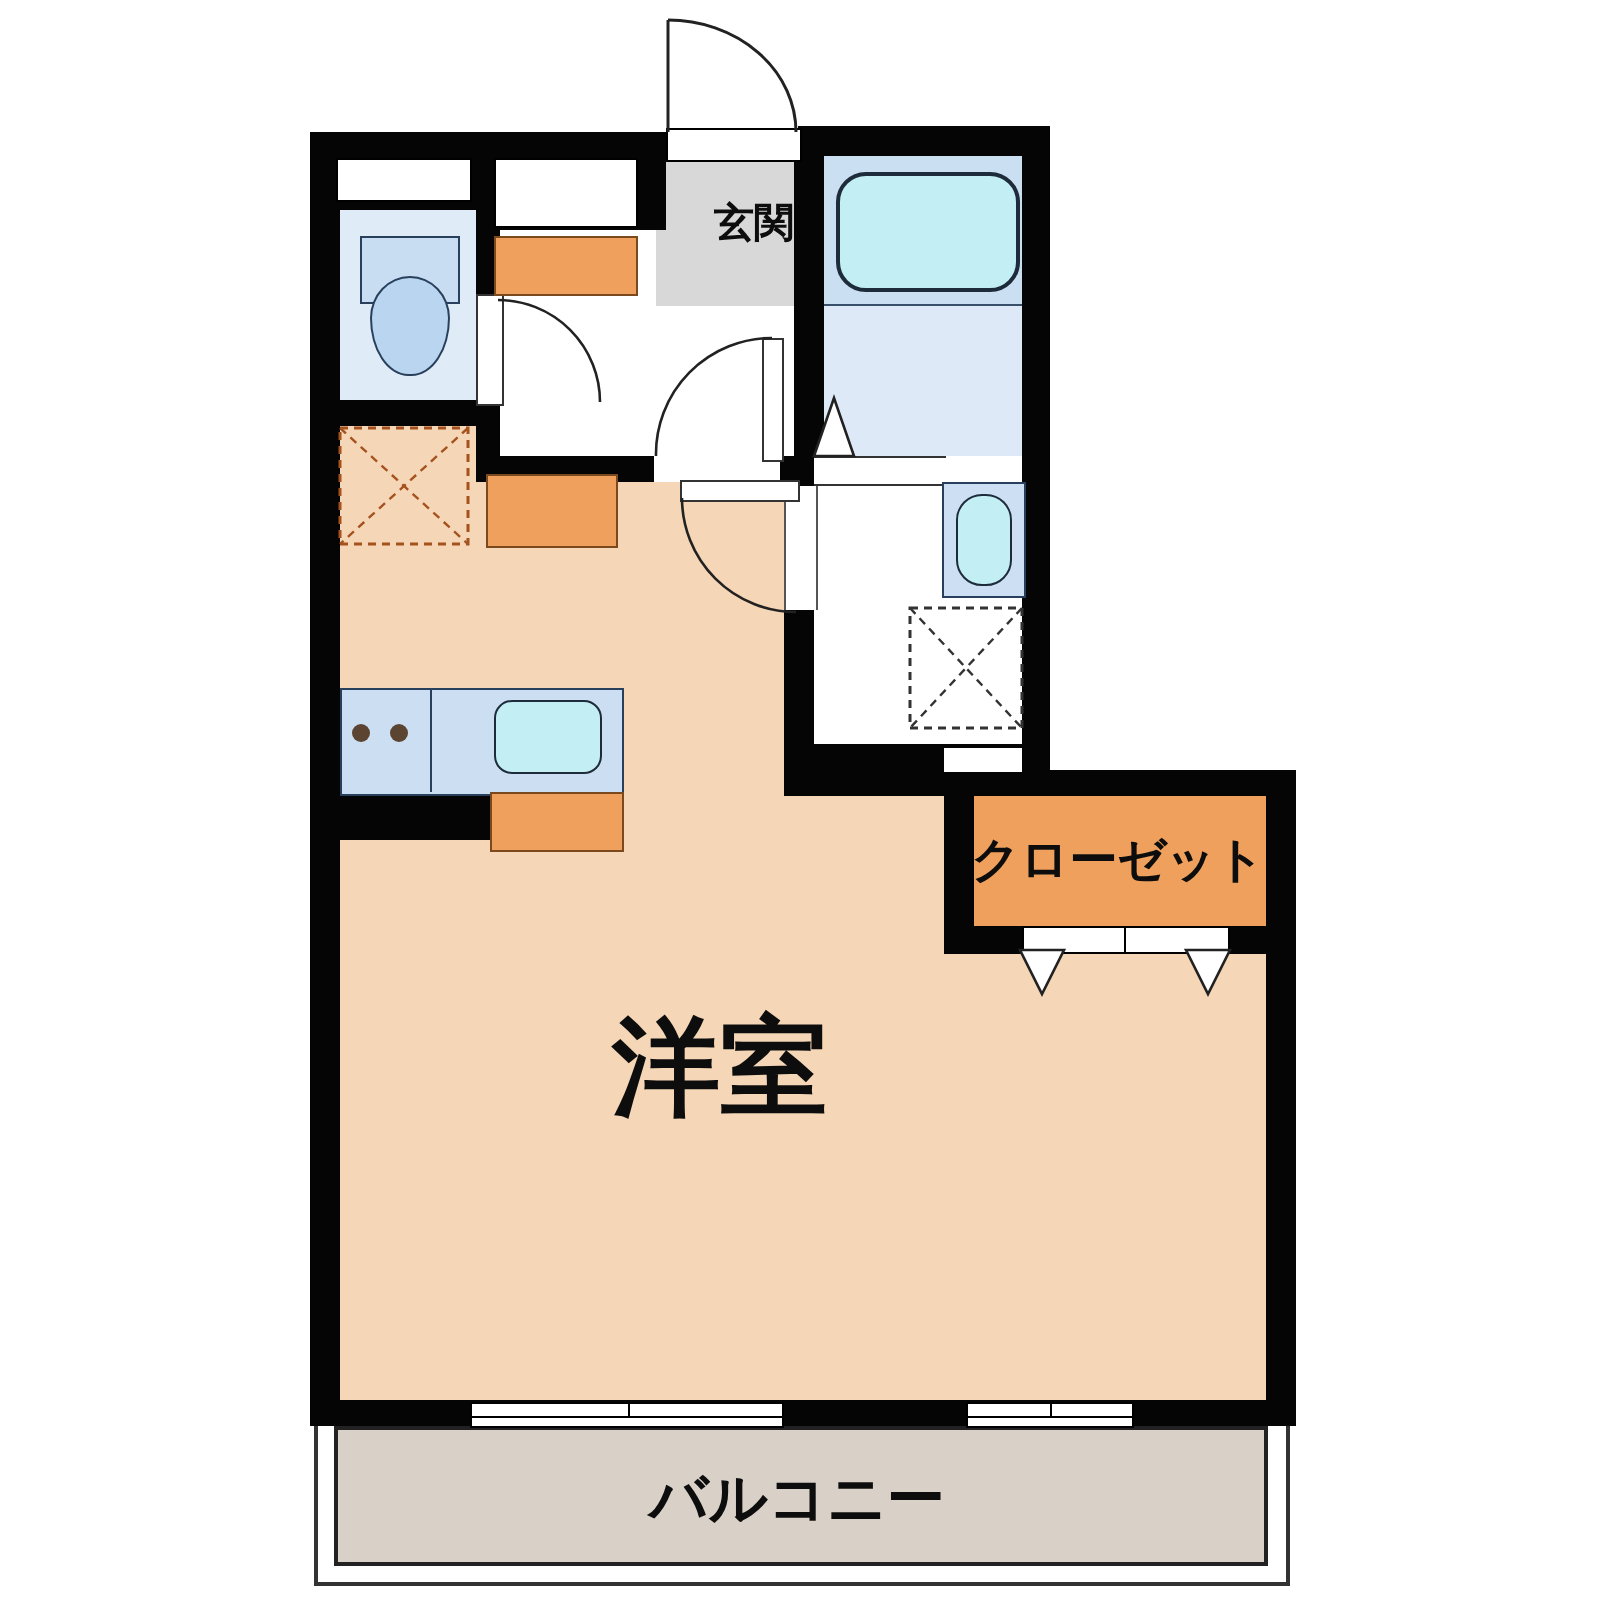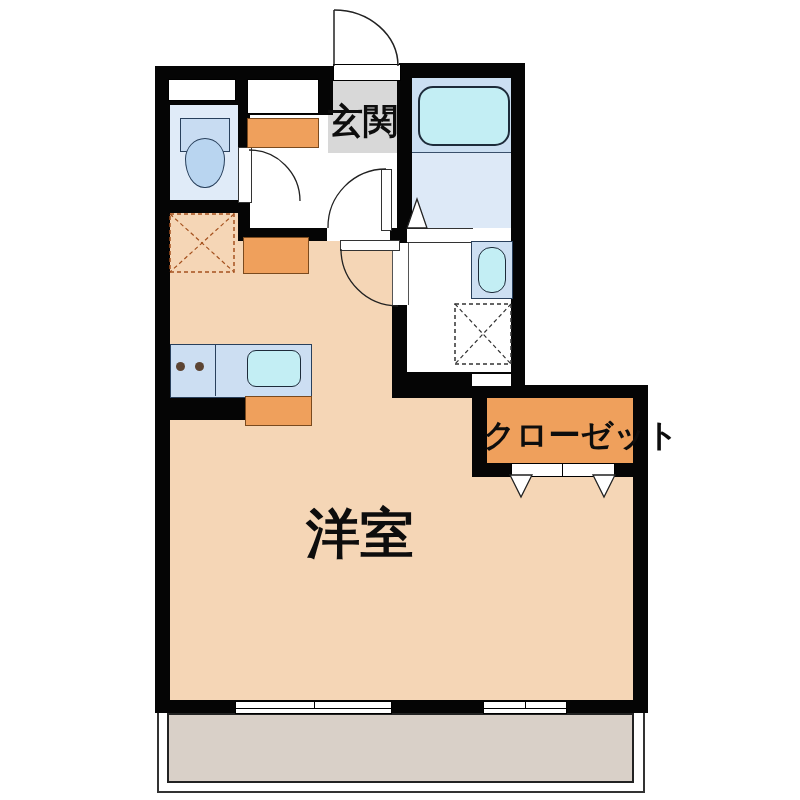--- a/index.html
+++ b/index.html
@@ -112,17 +112,18 @@
   <svg class="door-svg" style="left:404px;top:196px;" width="28" height="35" viewBox="0 0 28 35">
     <polygon points="13,3 3,32 23,32" fill="#ffffff" stroke="#222" stroke-width="1.3"></polygon>
   </svg>
   <svg class="door-svg" style="left:507px;top:474px;" width="30" height="26" viewBox="0 0 30 26">
     <polygon points="3,1 25,1 14,23" fill="#ffffff" stroke="#222" stroke-width="1.3"></polygon>
   </svg>
   <svg class="door-svg" style="left:590px;top:474px;" width="30" height="26" viewBox="0 0 30 26">
     <polygon points="3,1 25,1 14,23" fill="#ffffff" stroke="#222" stroke-width="1.3"></polygon>
   </svg>
 
-  <div class="label" style="left:328px;top:98px;width:69px;text-align:center;font-size:35px;">玄関</div>
-  <div class="label" style="left:483px;top:414px;width:152px;text-align:center;font-size:32px;">クローゼット</div>
+  <div class="label" style="left:328px;top:98px;width:69px;text-align:right;font-size:20px;">玄関</div>
+  <div class="label" style="left:483px;top:414px;width:152px;text-align:center;font-size:24px;">クローゼット</div>
   <div class="label" style="left:306px;top:498px;font-size:54px;text-align:right;">洋室</div>
+  <div class="label" style="left:167px;top:730px;width:463px;text-align:center;font-size:29px;">バルコニー</div>
 
 </div>
 
 </body></html>

